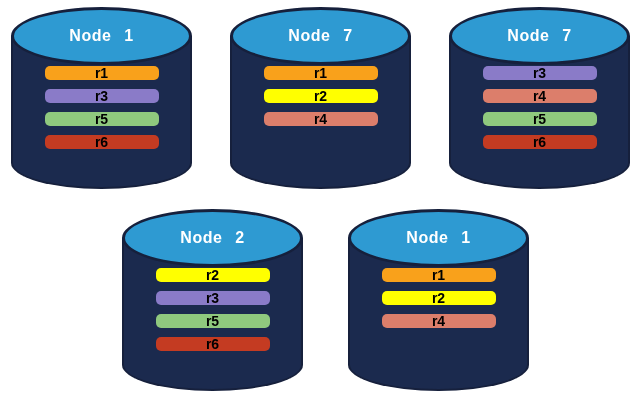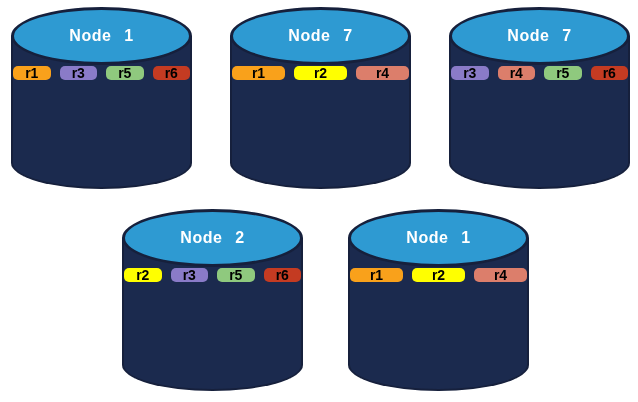--- a/index.html
+++ b/index.html
@@ -54,21 +54,21 @@
     font-size: 16px;
     font-weight: bold;
     word-spacing: 8px;
     letter-spacing: 0.5px;
     white-space: nowrap;
   }
   .bars {
     position: absolute;
     left: 0; right: 0; top: 30px;
     display: flex;
-    flex-direction: row;
+    flex-direction: column;
     align-items: center;
     gap: 9px;
   }
   .bar {
     width: 114px;
     height: 14px;
     border-radius: 5px;
     display: flex;
     align-items: center;
     justify-content: center;

